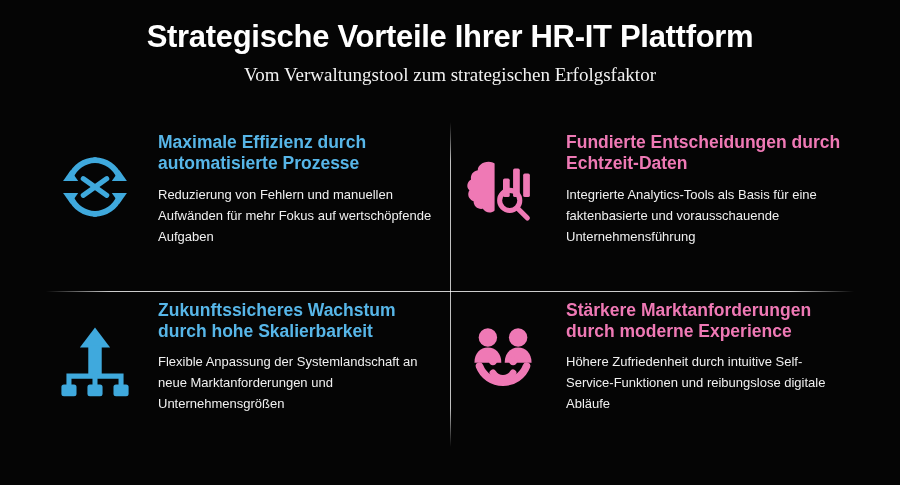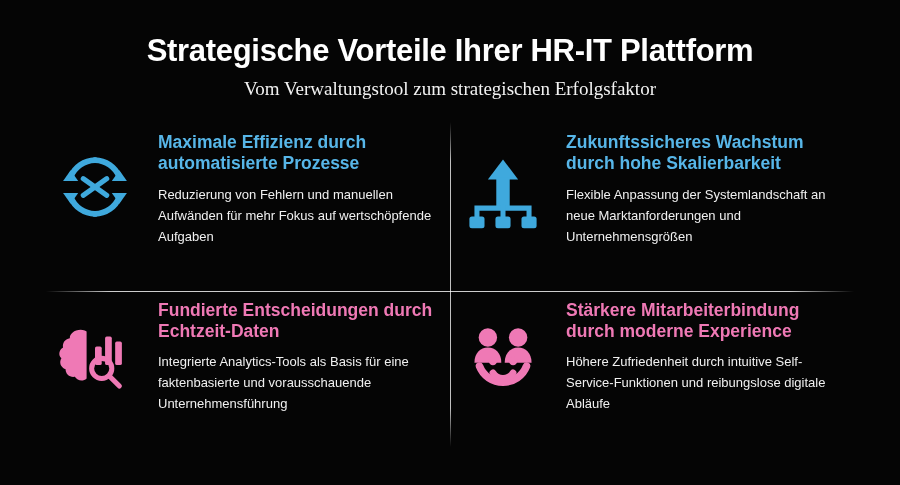--- a/index.html
+++ b/index.html
@@ -16,21 +16,20 @@
     position: relative;
   }
   .slide {
     position: absolute;
     inset: 0;
     background: #050505;
   }
   .header {
     text-align: center;
     padding-top: 20px;
-    margin-top: 14px;
   }
   .title {
     font-size: 31px;
     font-weight: bold;
     letter-spacing: -0.3px;
     color: #ffffff;
     line-height: 1.1;
     margin: 0;
   }
   .subtitle {
@@ -136,20 +135,41 @@
             <path d="M64 40 L36 60"></path>
           </g>
         </svg>
       </div>
       <div class="cell-body">
         <div class="cell-title">Maximale Effizienz durch automatisierte Prozesse</div>
         <div class="cell-desc">Reduzierung von Fehlern und manuellen Aufwänden für mehr Fokus auf wertschöpfende Aufgaben</div>
       </div>
     </div>
 
+    <div class="cell pink">
+      <div class="cell-icon">
+        <svg width="84" height="84" viewBox="0 0 100 100" aria-hidden="true">
+          <g fill="#ef79b5">
+            <path d="M33 20 c-8 0 -13 5 -13 10 c-6 1 -9 6 -8 11 c-5 3 -6 9 -2 13 c-3 5 -1 11 5 13 c0 6 5 10 11 9 c3 5 10 6 14 2 V22 c-2 -1 -4 -2 -7 -2 z"></path>
+            <rect x="50" y="40" width="8" height="22" rx="2"></rect>
+            <rect x="62" y="28" width="8" height="34" rx="2"></rect>
+            <rect x="74" y="34" width="8" height="28" rx="2"></rect>
+          </g>
+          <g fill="none" stroke="#ef79b5" stroke-width="6">
+            <circle cx="58" cy="66" r="12"></circle>
+            <path d="M67 75 L79 87" stroke-linecap="round"></path>
+          </g>
+        </svg>
+      </div>
+      <div class="cell-body">
+        <div class="cell-title">Fundierte Entscheidungen durch Echtzeit-Daten</div>
+        <div class="cell-desc">Integrierte Analytics-Tools als Basis für eine faktenbasierte und vorausschauende Unternehmensführung</div>
+      </div>
+    </div>
+
     <div class="cell blue r2">
       <div class="cell-icon">
         <svg width="84" height="84" viewBox="0 0 100 100" aria-hidden="true">
           <g fill="#3fa9dd">
             <polygon points="50,10 68,34 32,34"></polygon>
             <rect x="42" y="32" width="16" height="34"></rect>
             <rect x="10" y="78" width="18" height="14" rx="3"></rect>
             <rect x="41" y="78" width="18" height="14" rx="3"></rect>
             <rect x="72" y="78" width="18" height="14" rx="3"></rect>
           </g>
@@ -158,60 +178,39 @@
             <path d="M50 66 L50 78"></path>
           </g>
         </svg>
       </div>
       <div class="cell-body">
         <div class="cell-title">Zukunftssicheres Wachstum durch hohe Skalierbarkeit</div>
         <div class="cell-desc">Flexible Anpassung der Systemlandschaft an neue Marktanforderungen und Unternehmensgrößen</div>
       </div>
     </div>
 
-    <div class="cell pink">
-      <div class="cell-icon">
-        <svg width="84" height="84" viewBox="0 0 100 100" aria-hidden="true">
-          <g fill="#ef79b5">
-            <path d="M33 20 c-8 0 -13 5 -13 10 c-6 1 -9 6 -8 11 c-5 3 -6 9 -2 13 c-3 5 -1 11 5 13 c0 6 5 10 11 9 c3 5 10 6 14 2 V22 c-2 -1 -4 -2 -7 -2 z"></path>
-            <rect x="50" y="40" width="8" height="22" rx="2"></rect>
-            <rect x="62" y="28" width="8" height="34" rx="2"></rect>
-            <rect x="74" y="34" width="8" height="28" rx="2"></rect>
-          </g>
-          <g fill="none" stroke="#ef79b5" stroke-width="6">
-            <circle cx="58" cy="66" r="12"></circle>
-            <path d="M67 75 L79 87" stroke-linecap="round"></path>
-          </g>
-        </svg>
-      </div>
-      <div class="cell-body">
-        <div class="cell-title">Fundierte Entscheidungen durch Echtzeit-Daten</div>
-        <div class="cell-desc">Integrierte Analytics-Tools als Basis für eine faktenbasierte und vorausschauende Unternehmensführung</div>
-      </div>
-    </div>
-
     <div class="cell pink r2">
       <div class="cell-icon">
         <svg width="84" height="84" viewBox="0 0 100 100" aria-hidden="true">
           <g fill="#ef79b5">
             <circle cx="32" cy="22" r="11"></circle>
             <circle cx="68" cy="22" r="11"></circle>
             <path d="M16 52 c0 -11 7 -18 16 -18 c9 0 16 7 16 18 z"></path>
             <path d="M52 52 c0 -11 7 -18 16 -18 c9 0 16 7 16 18 z"></path>
           </g>
           <g fill="none" stroke="#ef79b5" stroke-width="9" stroke-linecap="round">
             <path d="M22 56 A30 30 0 0 0 78 56"></path>
             <path d="M38 64 A14 14 0 0 0 62 64" stroke-width="8"></path>
           </g>
           <g fill="#ef79b5">
             <circle cx="38" cy="50" r="5"></circle>
             <circle cx="62" cy="50" r="5"></circle>
           </g>
         </svg>
       </div>
       <div class="cell-body">
-        <div class="cell-title">Stärkere Mitarbeiterbindung durch moderne Experience</div>
+        <div class="cell-title">Stärkere Marktanforderungen durch moderne Experience</div>
         <div class="cell-desc">Höhere Zufriedenheit durch intuitive Self-Service-Funktionen und reibungslose digitale Abläufe</div>
       </div>
     </div>
 
   </div>
 </div>
 
 </body></html>

